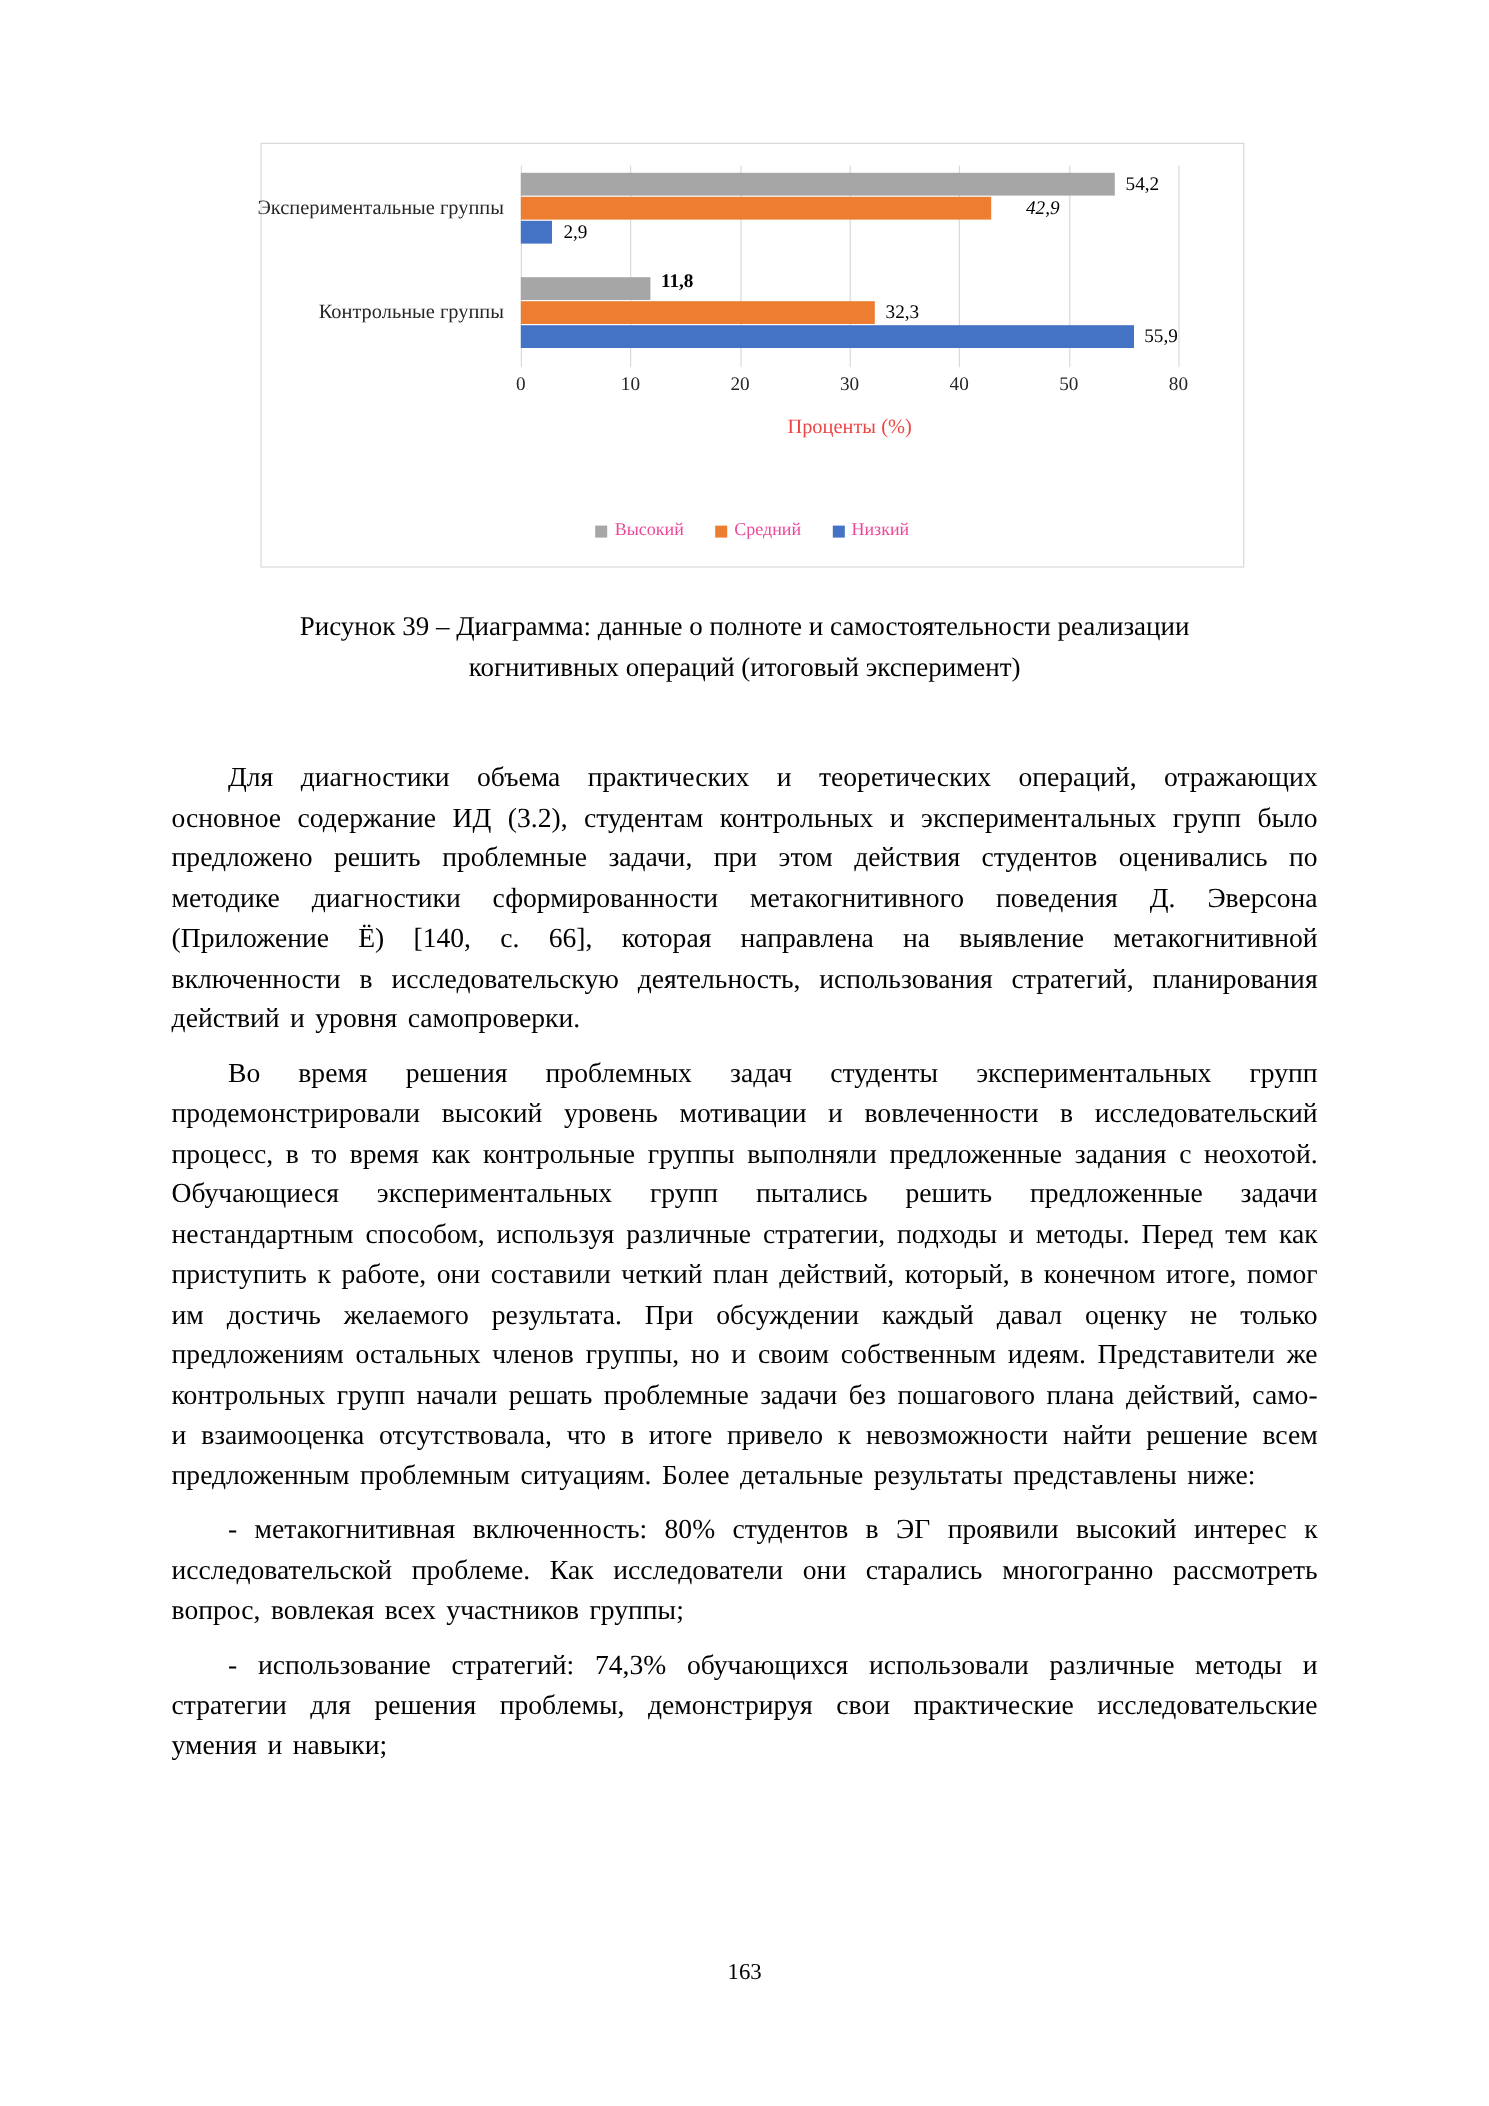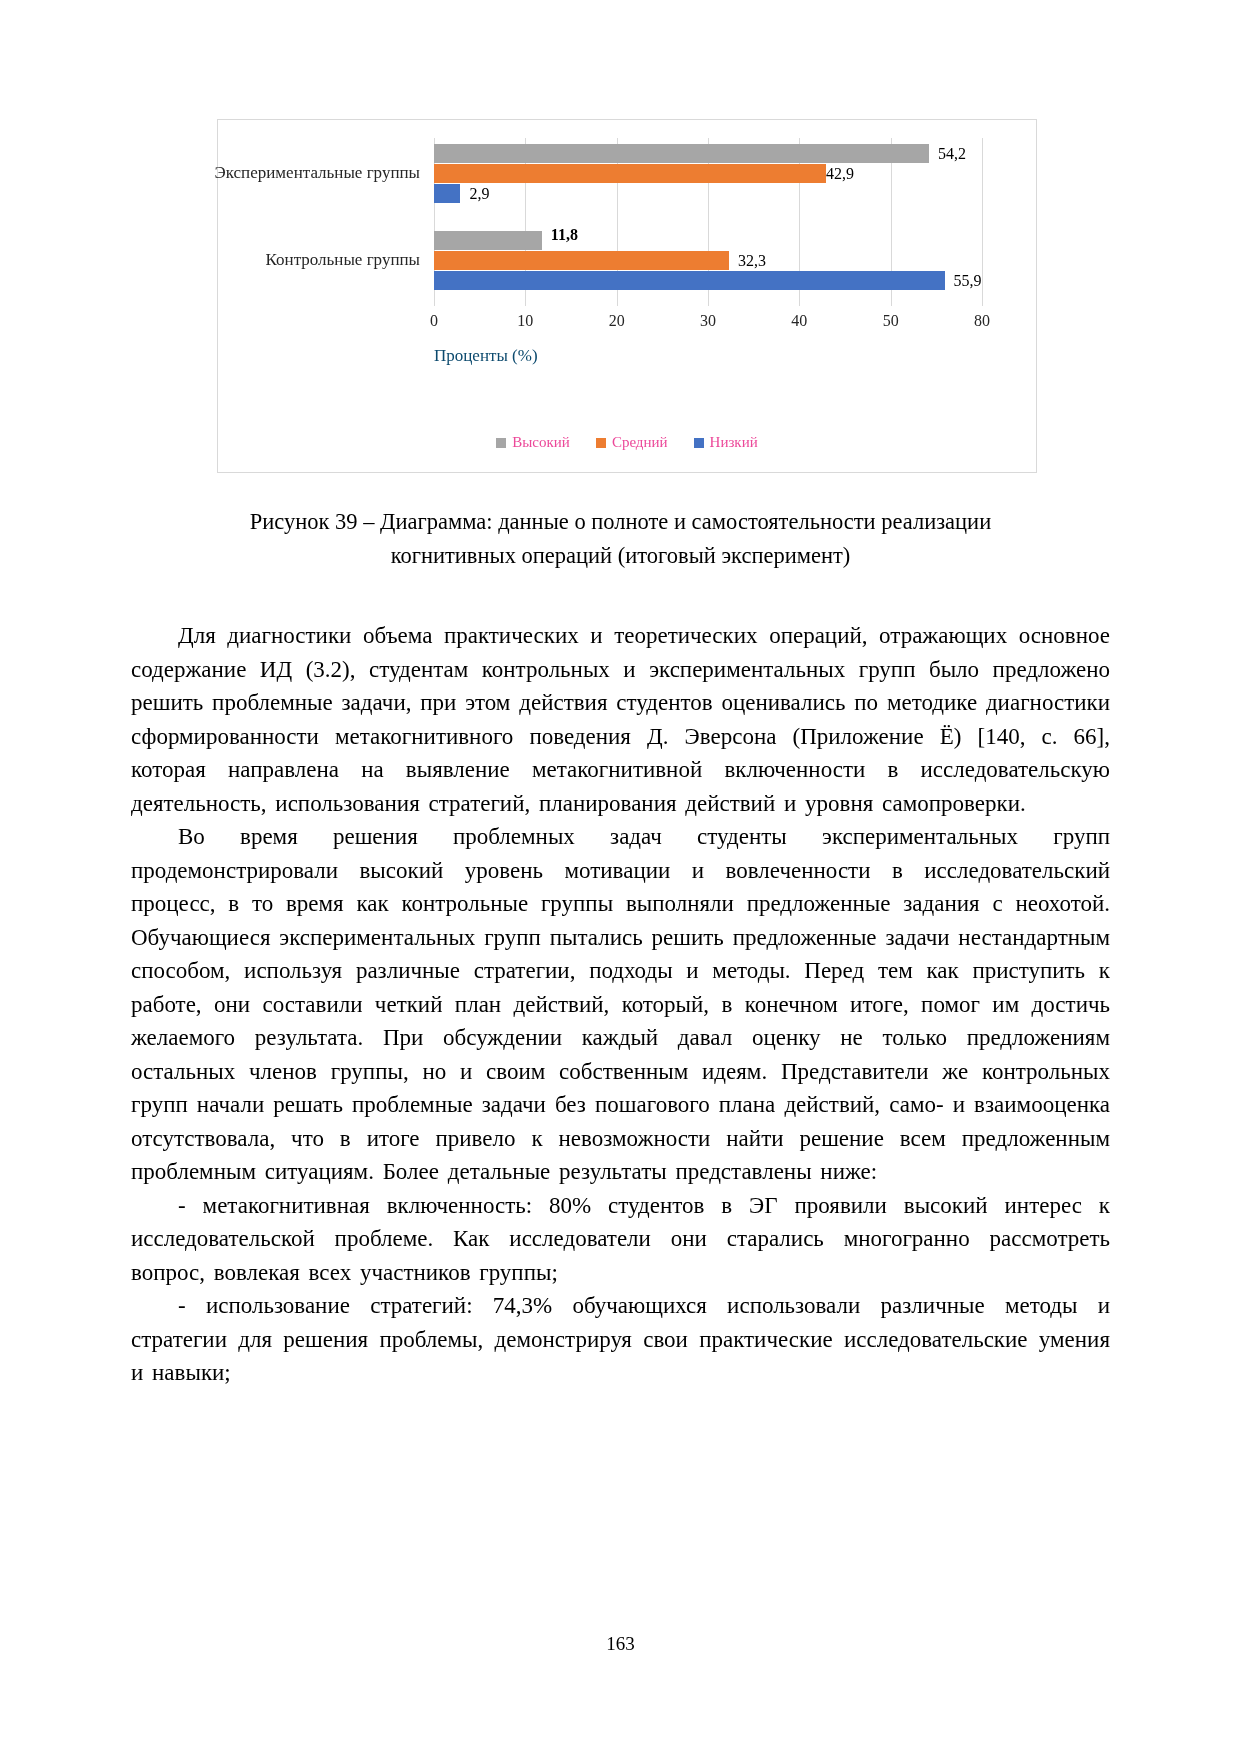--- a/index.html
+++ b/index.html
@@ -35,41 +35,41 @@
   }
   .cat-label.cat-0 { top: 43px; }
   .cat-label.cat-1 { top: 130px; }
   .x-ticks { position: absolute; left: 216px; top: 192px; width: 548px; height: 22px; }
   .x-tick {
     position: absolute; transform: translateX(-50%);
     font-size: 16px; color: #262626;
   }
   .x-title {
     position: absolute; left: 216px; top: 226px; width: 548px;
-    font-size: 17px; color: #0c4a6e;
+    text-align: center; font-size: 17px; color: #ef4444;
   }
   .legend {
     position: absolute; left: 0; top: 314px; width: 100%;
     display: flex; justify-content: center; align-items: center; gap: 26px;
     font-size: 15px; color: #ec4899;
   }
   .legend-item { display: flex; align-items: center; gap: 6px; }
   .legend-swatch { display: inline-block; width: 10px; height: 10px; }
 
   
   .caption {
     position: absolute; left: 131px; top: 505px; width: 979px;
     text-align: center; font-size: 22.5px; line-height: 34px;
   }
   .content {
     position: absolute; left: 131px; top: 619px; width: 979px;
     font-size: 23px; line-height: 33.5px; text-align: justify;
     word-spacing: 3px; hyphens: none;
   }
-  .content p { margin: 0; text-indent: 47px; }
+  .content p { margin: 12px; text-indent: 47px; }
   .page-number {
     position: absolute; left: 131px; top: 1633px; width: 979px;
     text-align: center; font-size: 19px;
   }
 </style>
 </head>
 <body>
 
 <div class="page">
 
@@ -83,21 +83,21 @@
         <div class="gridline" style="left: 182.667px; background: rgb(217, 217, 217);"></div>
         <div class="gridline" style="left: 274px; background: rgb(217, 217, 217);"></div>
         <div class="gridline" style="left: 365.333px; background: rgb(217, 217, 217);"></div>
         <div class="gridline" style="left: 456.667px; background: rgb(217, 217, 217);"></div>
         <div class="gridline" style="left: 548px; background: rgb(217, 217, 217);"></div>
         <div class="bar" style="top: 6px; width: 495.027px; background: rgb(166, 166, 166);"></div>
         <div class="bar-label" style="top: 6px; left: 504.027px;">54,2</div>
         <div class="bar" style="top: 93px; width: 107.773px; background: rgb(166, 166, 166);"></div>
         <div class="bar-label" style="top: 87px; left: 116.773px; font-weight: bold;">11,8</div>
         <div class="bar" style="top: 26px; width: 391.82px; background: rgb(237, 125, 49);"></div>
-        <div class="bar-label" style="top: 26px; left: 392px;">42,9</div>
+        <div class="bar-label" style="top: 26px; left: 421px; font-style: italic;">42,9</div>
         <div class="bar" style="top: 113px; width: 295.007px; background: rgb(237, 125, 49);"></div>
         <div class="bar-label" style="top: 113px; left: 304.007px;">32,3</div>
         <div class="bar" style="top: 46px; width: 26.4867px; background: rgb(68, 114, 196);"></div>
         <div class="bar-label" style="top: 46px; left: 35.4867px;">2,9</div>
         <div class="bar" style="top: 133px; width: 510.553px; background: rgb(68, 114, 196);"></div>
         <div class="bar-label" style="top: 133px; left: 519.553px;">55,9</div>
       </div>
 
     <div class="x-ticks" id="x-ticks">
         <span class="x-tick" style="left: 0px;">0</span>

